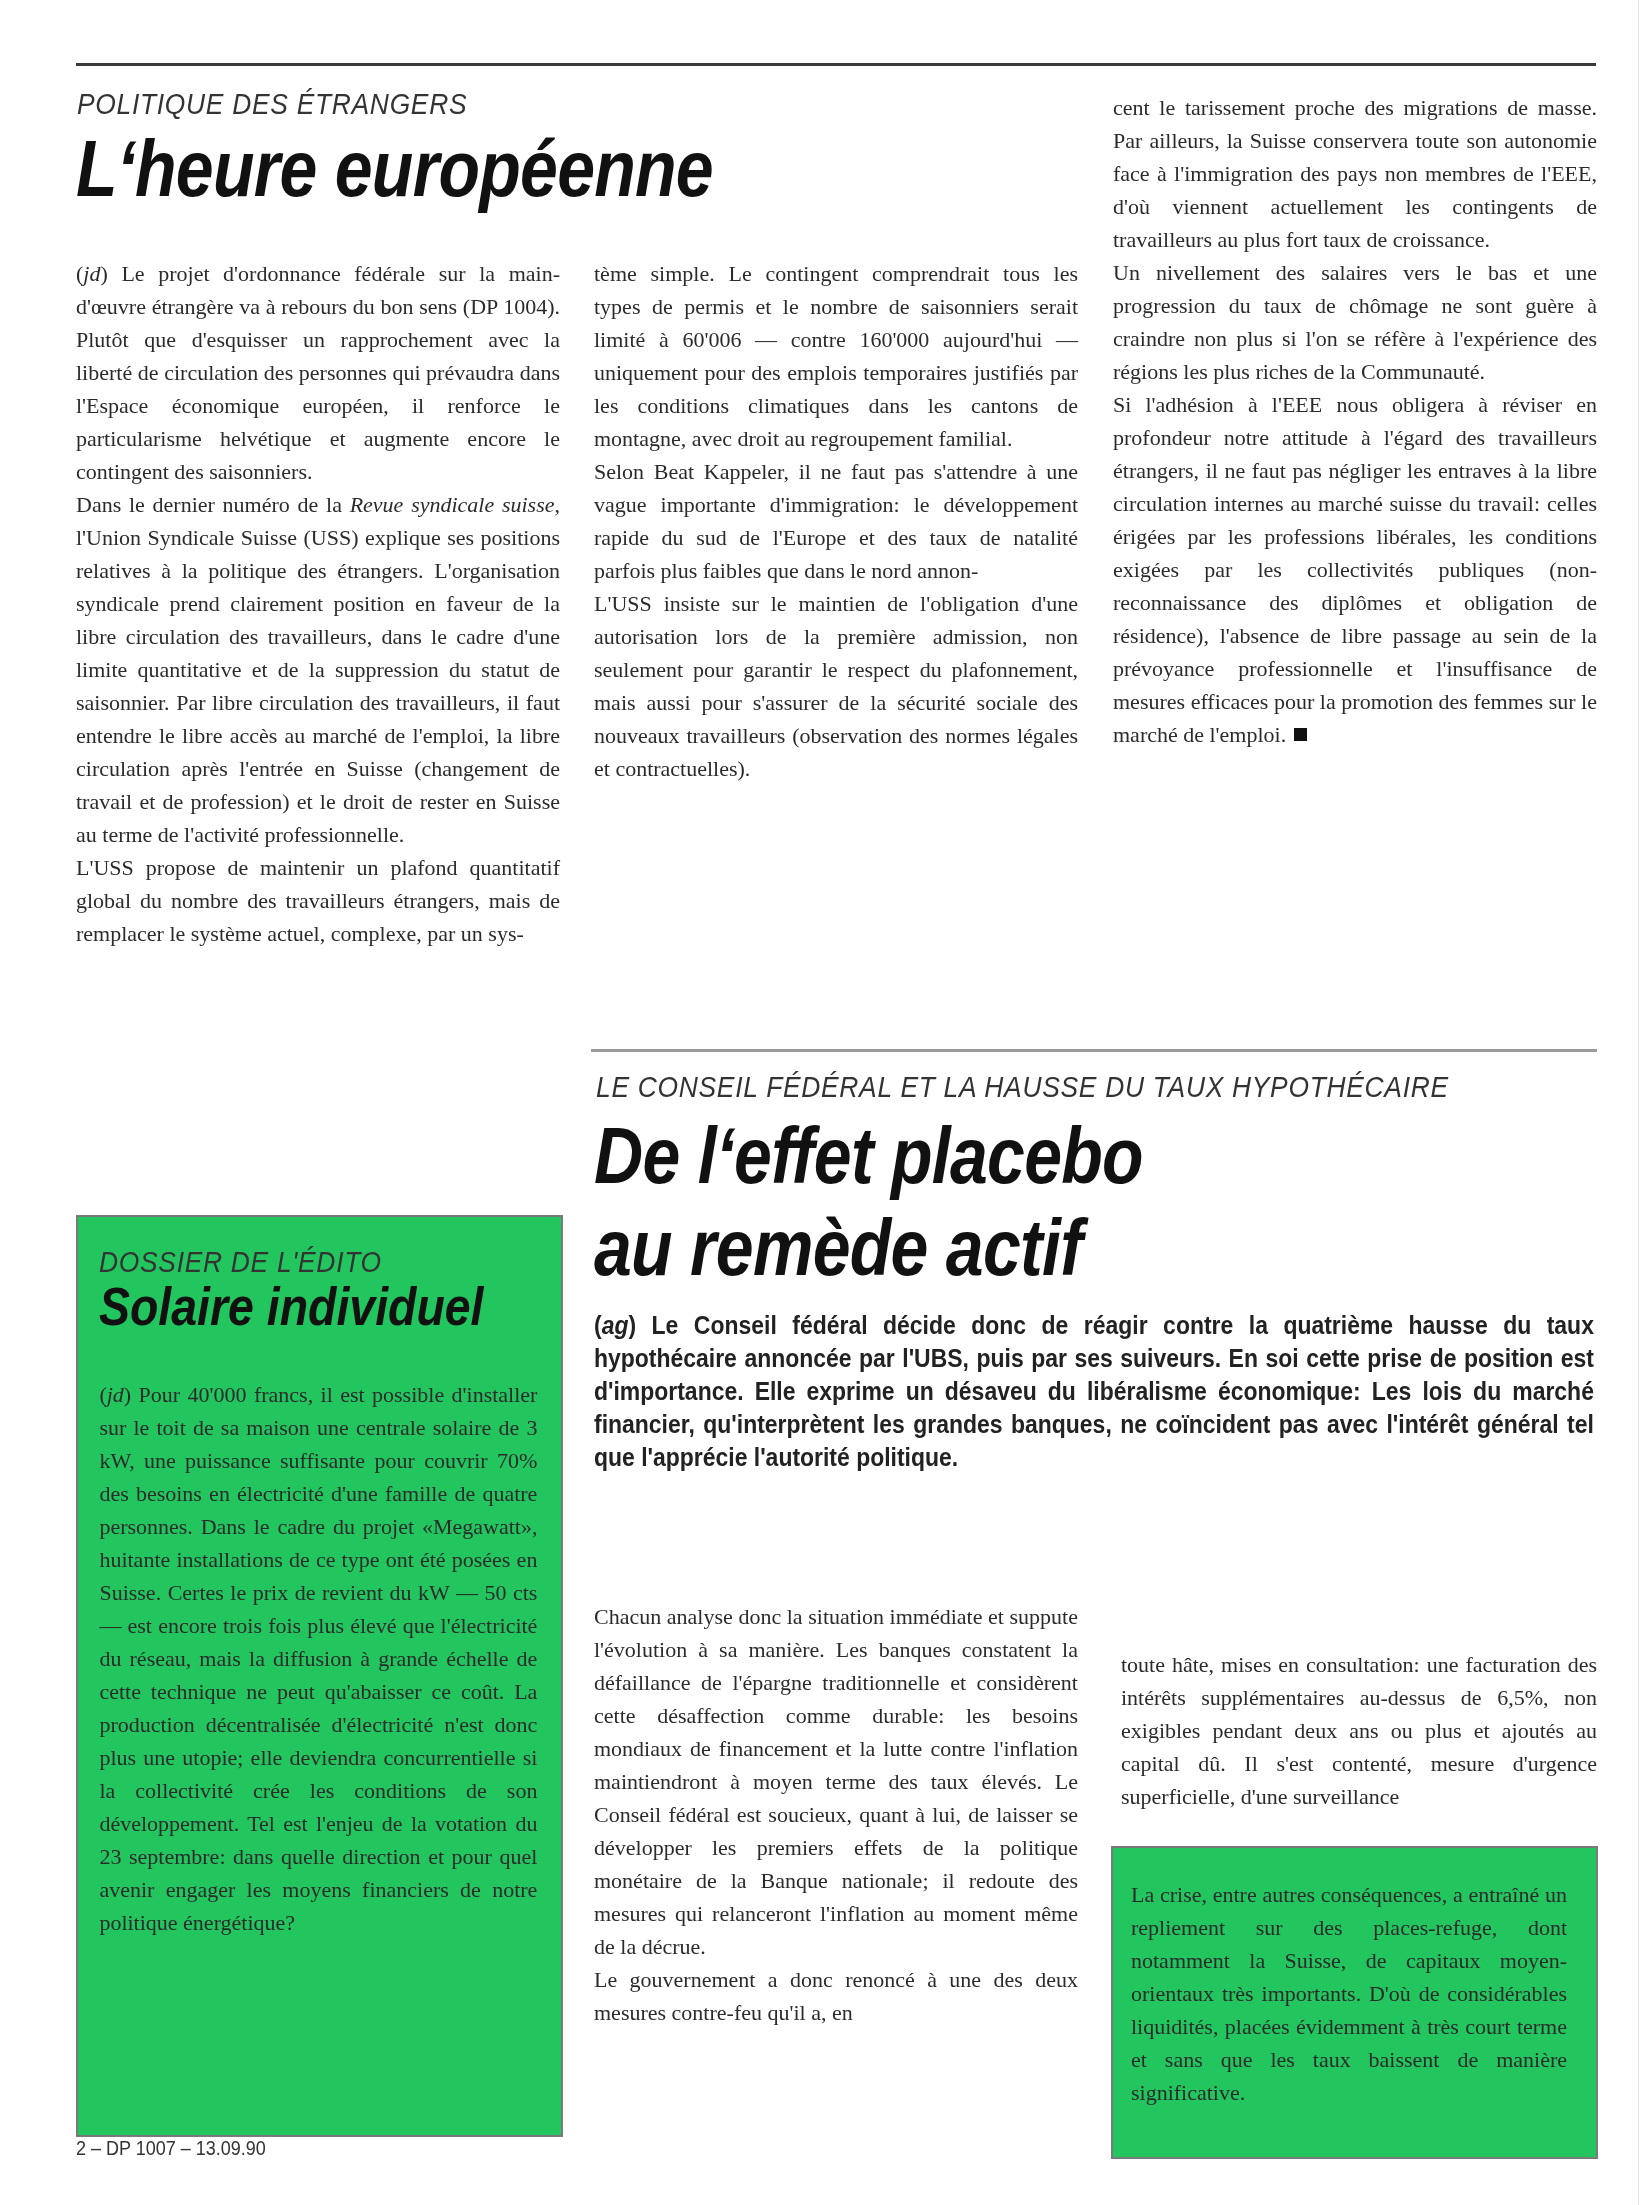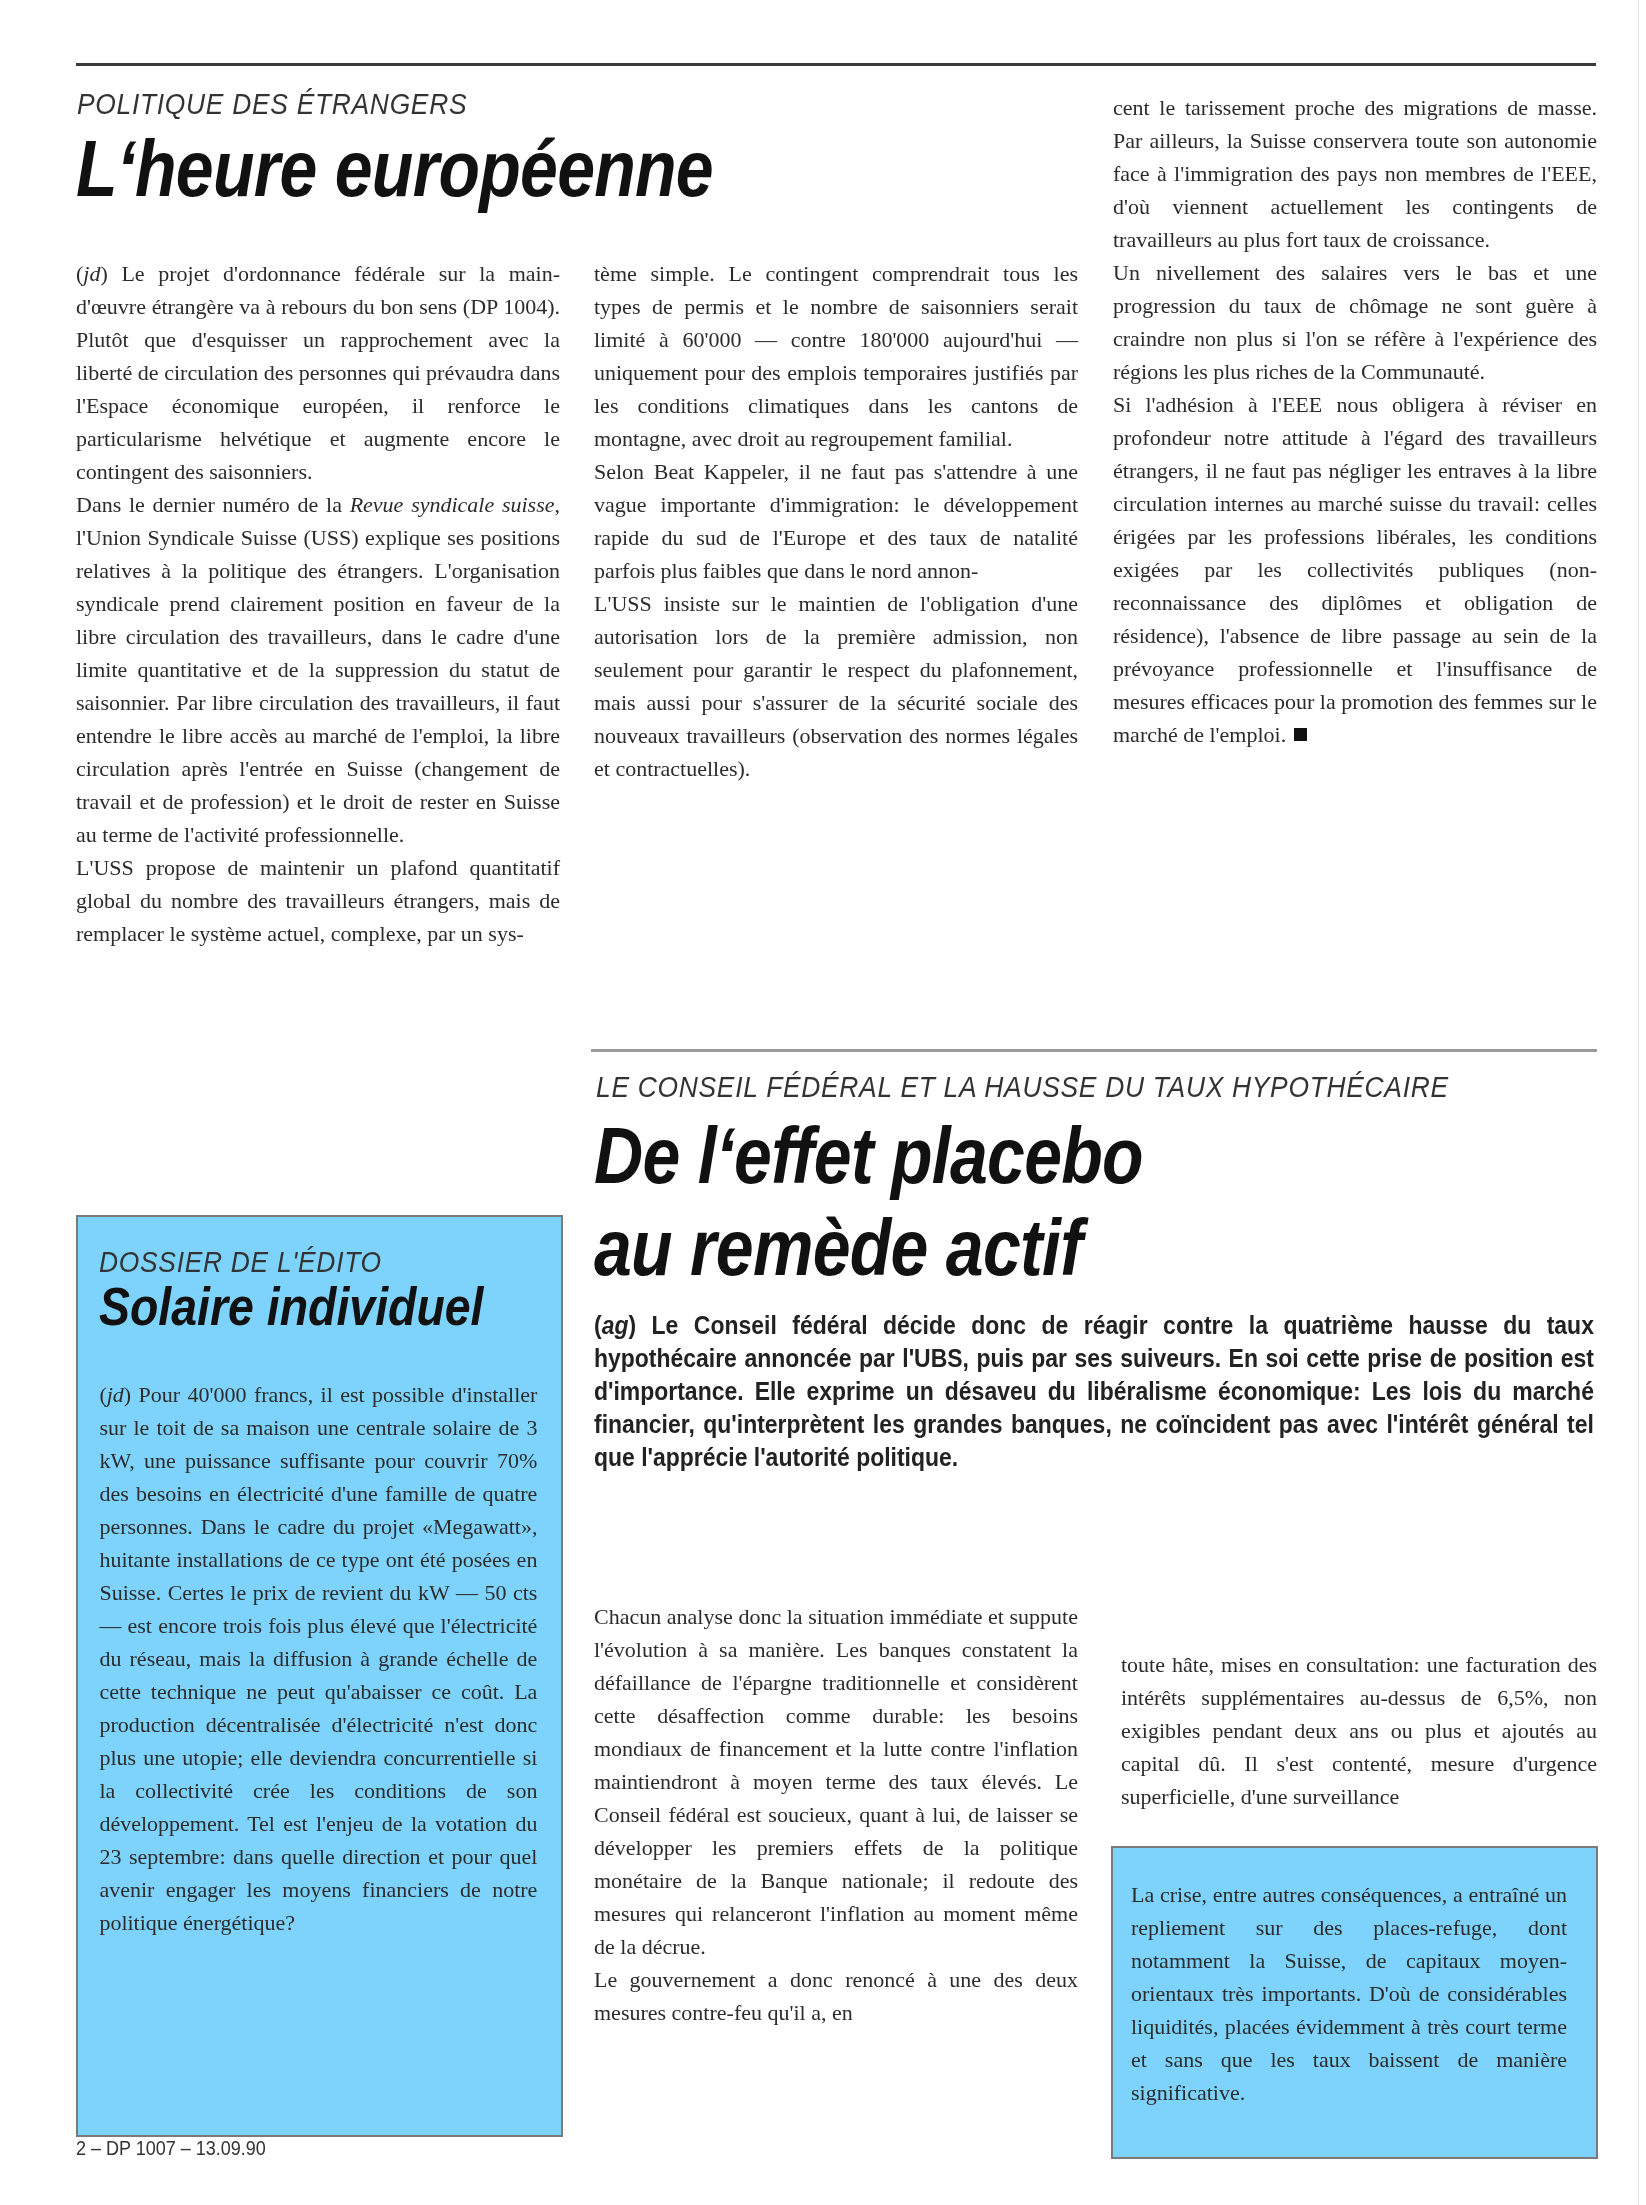--- a/index.html
+++ b/index.html
@@ -26,21 +26,21 @@
     text-align: justify; hyphens: manual; color: #2b2b2b;
   }
   .col p { margin: 0; }
   .col em { }
   .lead {
     position: absolute; font-family: "Liberation Sans", sans-serif; font-weight: bold; font-size: 25.5px;
     line-height: 33px; text-align: justify; color: #222; transform: scaleX(0.9); transform-origin: left top;
   }
   .lead em { font-style: italic; }
   .box {
-    position: absolute; border: 2.5px solid #7a7a7a; box-sizing: border-box; background: #7dd3fc;
+    position: absolute; border: 2.5px solid #7a7a7a; box-sizing: border-box; background: #22c55e;
   }
   .endmark { display: inline-block; width: 13px; height: 13px; background: #111; margin-left: 8.2px; vertical-align: 0.8px; }
   .footer {
     position: absolute; left: 76px; top: 2137px; font-family: "Liberation Sans", sans-serif; font-size: 20px;
     color: #333; transform: scaleX(0.9); transform-origin: left top; white-space: nowrap;
   }
 </style>
 </head>
 <body>
 
@@ -51,21 +51,21 @@
   <div class="kicker" style="left:77px; top:87px; font-size:30px;">POLITIQUE DES ÉTRANGERS</div>
   <div class="headline" style="left:76px; top:123px; font-size:79px;">L‘heure européenne</div>
 
   <div class="col" style="left:76px; top:257px; width:484px;">
     <p>(<em>jd</em>) <span>Le projet d'ordonnance fédérale sur la main-d'œuvre étrangère va à rebours du bon sens (DP 1004). Plutôt que d'esquisser un rapprochement avec la liberté de circulation des personnes qui prévaudra dans l'Espace économique européen, il renforce le particularisme helvétique et augmente encore le contingent des saisonniers.</span></p>
     <p><span>Dans le dernier numéro de la </span><em>Revue syndicale suisse</em><span>, l'Union Syndicale Suisse (USS) explique ses positions relatives à la politique des étrangers. L'organisation syndicale prend clairement position en faveur de la libre circulation des travailleurs, dans le cadre d'une limite quantitative et de la suppression du statut de saisonnier. Par libre circulation des travailleurs, il faut entendre le libre accès au marché de l'emploi, la libre circulation après l'entrée en Suisse (changement de travail et de profession) et le droit de rester en Suisse au terme de l'activité professionnelle.</span></p>
     <p>L'USS propose de maintenir un plafond quantitatif global du nombre des travailleurs étrangers, mais de remplacer le système actuel, complexe, par un sys-</p>
   </div>
 
   <div class="col" style="left:594px; top:257px; width:484px;">
-    <p>tème simple. Le contingent comprendrait tous les types de permis et le nombre de saisonniers serait limité à 60'000 — contre 180'000 aujourd'hui — uniquement pour des emplois temporaires justifiés par les conditions climatiques dans les cantons de montagne, avec droit au regroupement familial.</p>
+    <p>tème simple. Le contingent comprendrait tous les types de permis et le nombre de saisonniers serait limité à 60'006 — contre 160'000 aujourd'hui — uniquement pour des emplois temporaires justifiés par les conditions climatiques dans les cantons de montagne, avec droit au regroupement familial.</p>
     <p>Selon Beat Kappeler, il ne faut pas s'attendre à une vague importante d'immigration: le développement rapide du sud de l'Europe et des taux de natalité parfois plus faibles que dans le nord annon-</p>
     <p>L'USS insiste sur le maintien de l'obligation d'une autorisation lors de la première admission, non seulement pour garantir le respect du plafonnement, mais aussi pour s'assurer de la sécurité sociale des nouveaux travailleurs (observation des normes légales et contractuelles).</p>
   </div>
 
   <div class="col" style="left:1113px; top:91px; width:484px;">
     <p>cent le tarissement proche des migrations de masse. Par ailleurs, la Suisse conservera toute son autonomie face à l'immigration des pays non membres de l'EEE, d'où viennent actuellement les contingents de travailleurs au plus fort taux de croissance.</p>
     <p>Un nivellement des salaires vers le bas et une progression du taux de chômage ne sont guère à craindre non plus si l'on se réfère à l'expérience des régions les plus riches de la Communauté.</p>
     <p><span>Si l'adhésion à l'EEE nous obligera à réviser en profondeur notre attitude à l'égard des travailleurs étrangers, il ne faut pas négliger les entraves à la libre circulation internes au marché suisse du travail: celles érigées par les professions libérales, les conditions exigées par les collectivités publiques (non-reconnaissance des diplômes et obligation de résidence), l'absence de libre passage au sein de la prévoyance professionnelle et l'insuffisance de mesures efficaces pour la promotion des femmes sur le marché de l'emploi.</span><span class="endmark"></span></p>
   </div>
 </section>

